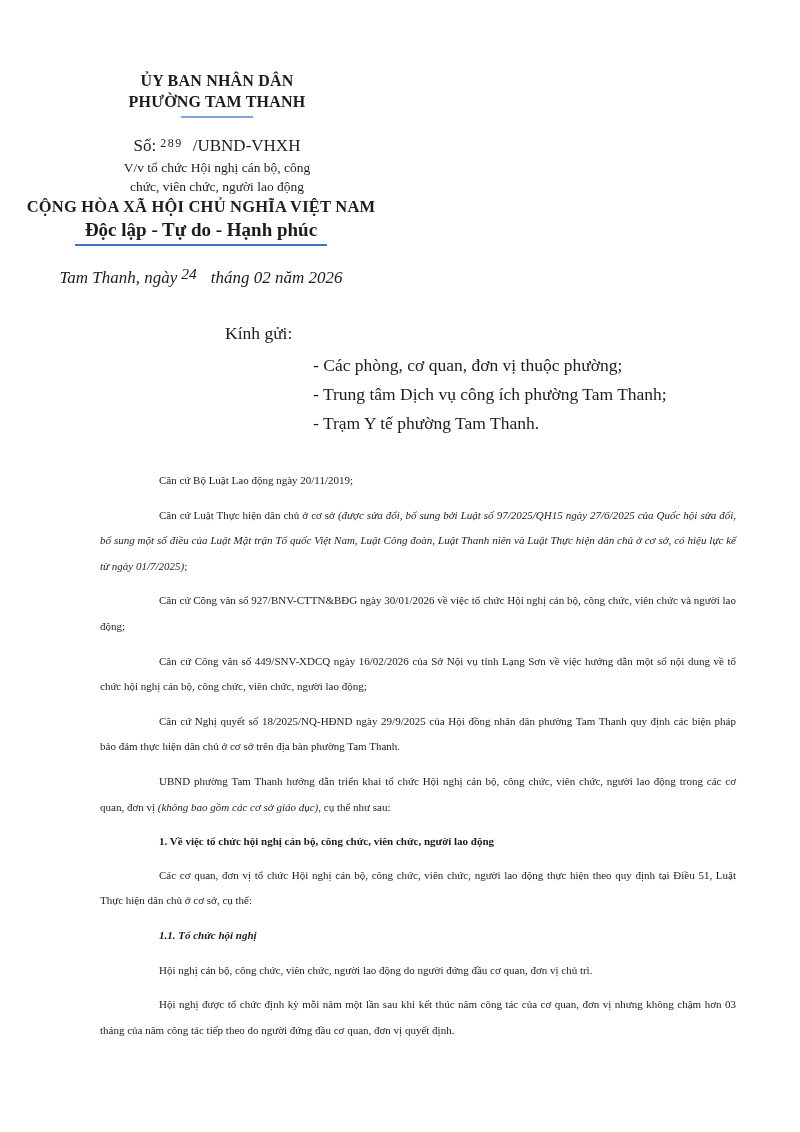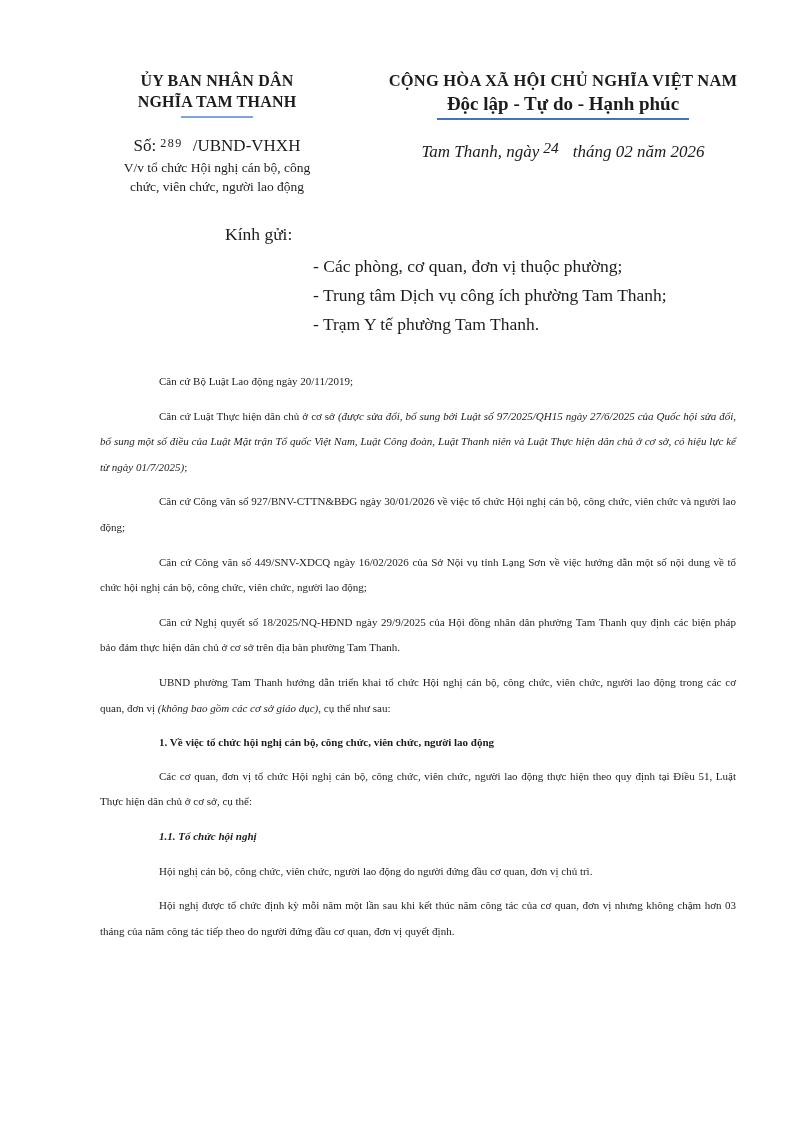--- a/index.html
+++ b/index.html
@@ -5,21 +5,21 @@
   html,body{margin:0;padding:0;background:#ffffff;}
   .page{
     position:relative;
     width:800px;height:1132px;
     background:#ffffff;
     font-family:"Liberation Serif","DejaVu Serif",serif;
     color:#1c1c1c;
     overflow:hidden;
   }
   
-  .header{display:flex;padding-top:70px;}
+  .header{display:flex;padding-top:70px;flex-direction:column;}
   .header-left{width:290px;margin-left:72px;text-align:center;}
   .header-right{width:390px;margin-left:6px;text-align:center;}
   .issuer{font-weight:bold;font-size:16px;line-height:21px;letter-spacing:.2px;}
   .national-1{font-weight:bold;font-size:16.5px;line-height:21px;letter-spacing:.2px;}
   .national-2{font-weight:bold;font-size:19px;line-height:25px;}
   .rule{height:2px;border:none;margin:4px auto 0 auto;}
   .rule-left{width:72px;background:#7ea6d8;}
   .rule-right{width:252px;background:#3e74c2;margin-top:2px;}
   .doc-number{margin-top:18px;font-size:17px;text-align:center;}
   .fill-number{
@@ -49,21 +49,21 @@
 </style>
 </head>
 <body>
 
 <div class="page">
 
   <div class="header">
 
     <div class="header-left">
       <div class="issuer">ỦY BAN NHÂN DÂN</div>
-      <div class="issuer">NGHĨA TAM THANH</div>
+      <div class="issuer">PHƯỜNG TAM THANH</div>
       <div class="rule rule-left"></div>
       <div class="doc-number">
         <span>Số:</span><span class="fill-number">289</span><span>/UBND-VHXH</span>
       </div>
       <div class="doc-subject">
         <div>V/v tổ chức Hội nghị cán bộ, công</div>
         <div>chức, viên chức, người lao động</div>
       </div>
     </div>
 

